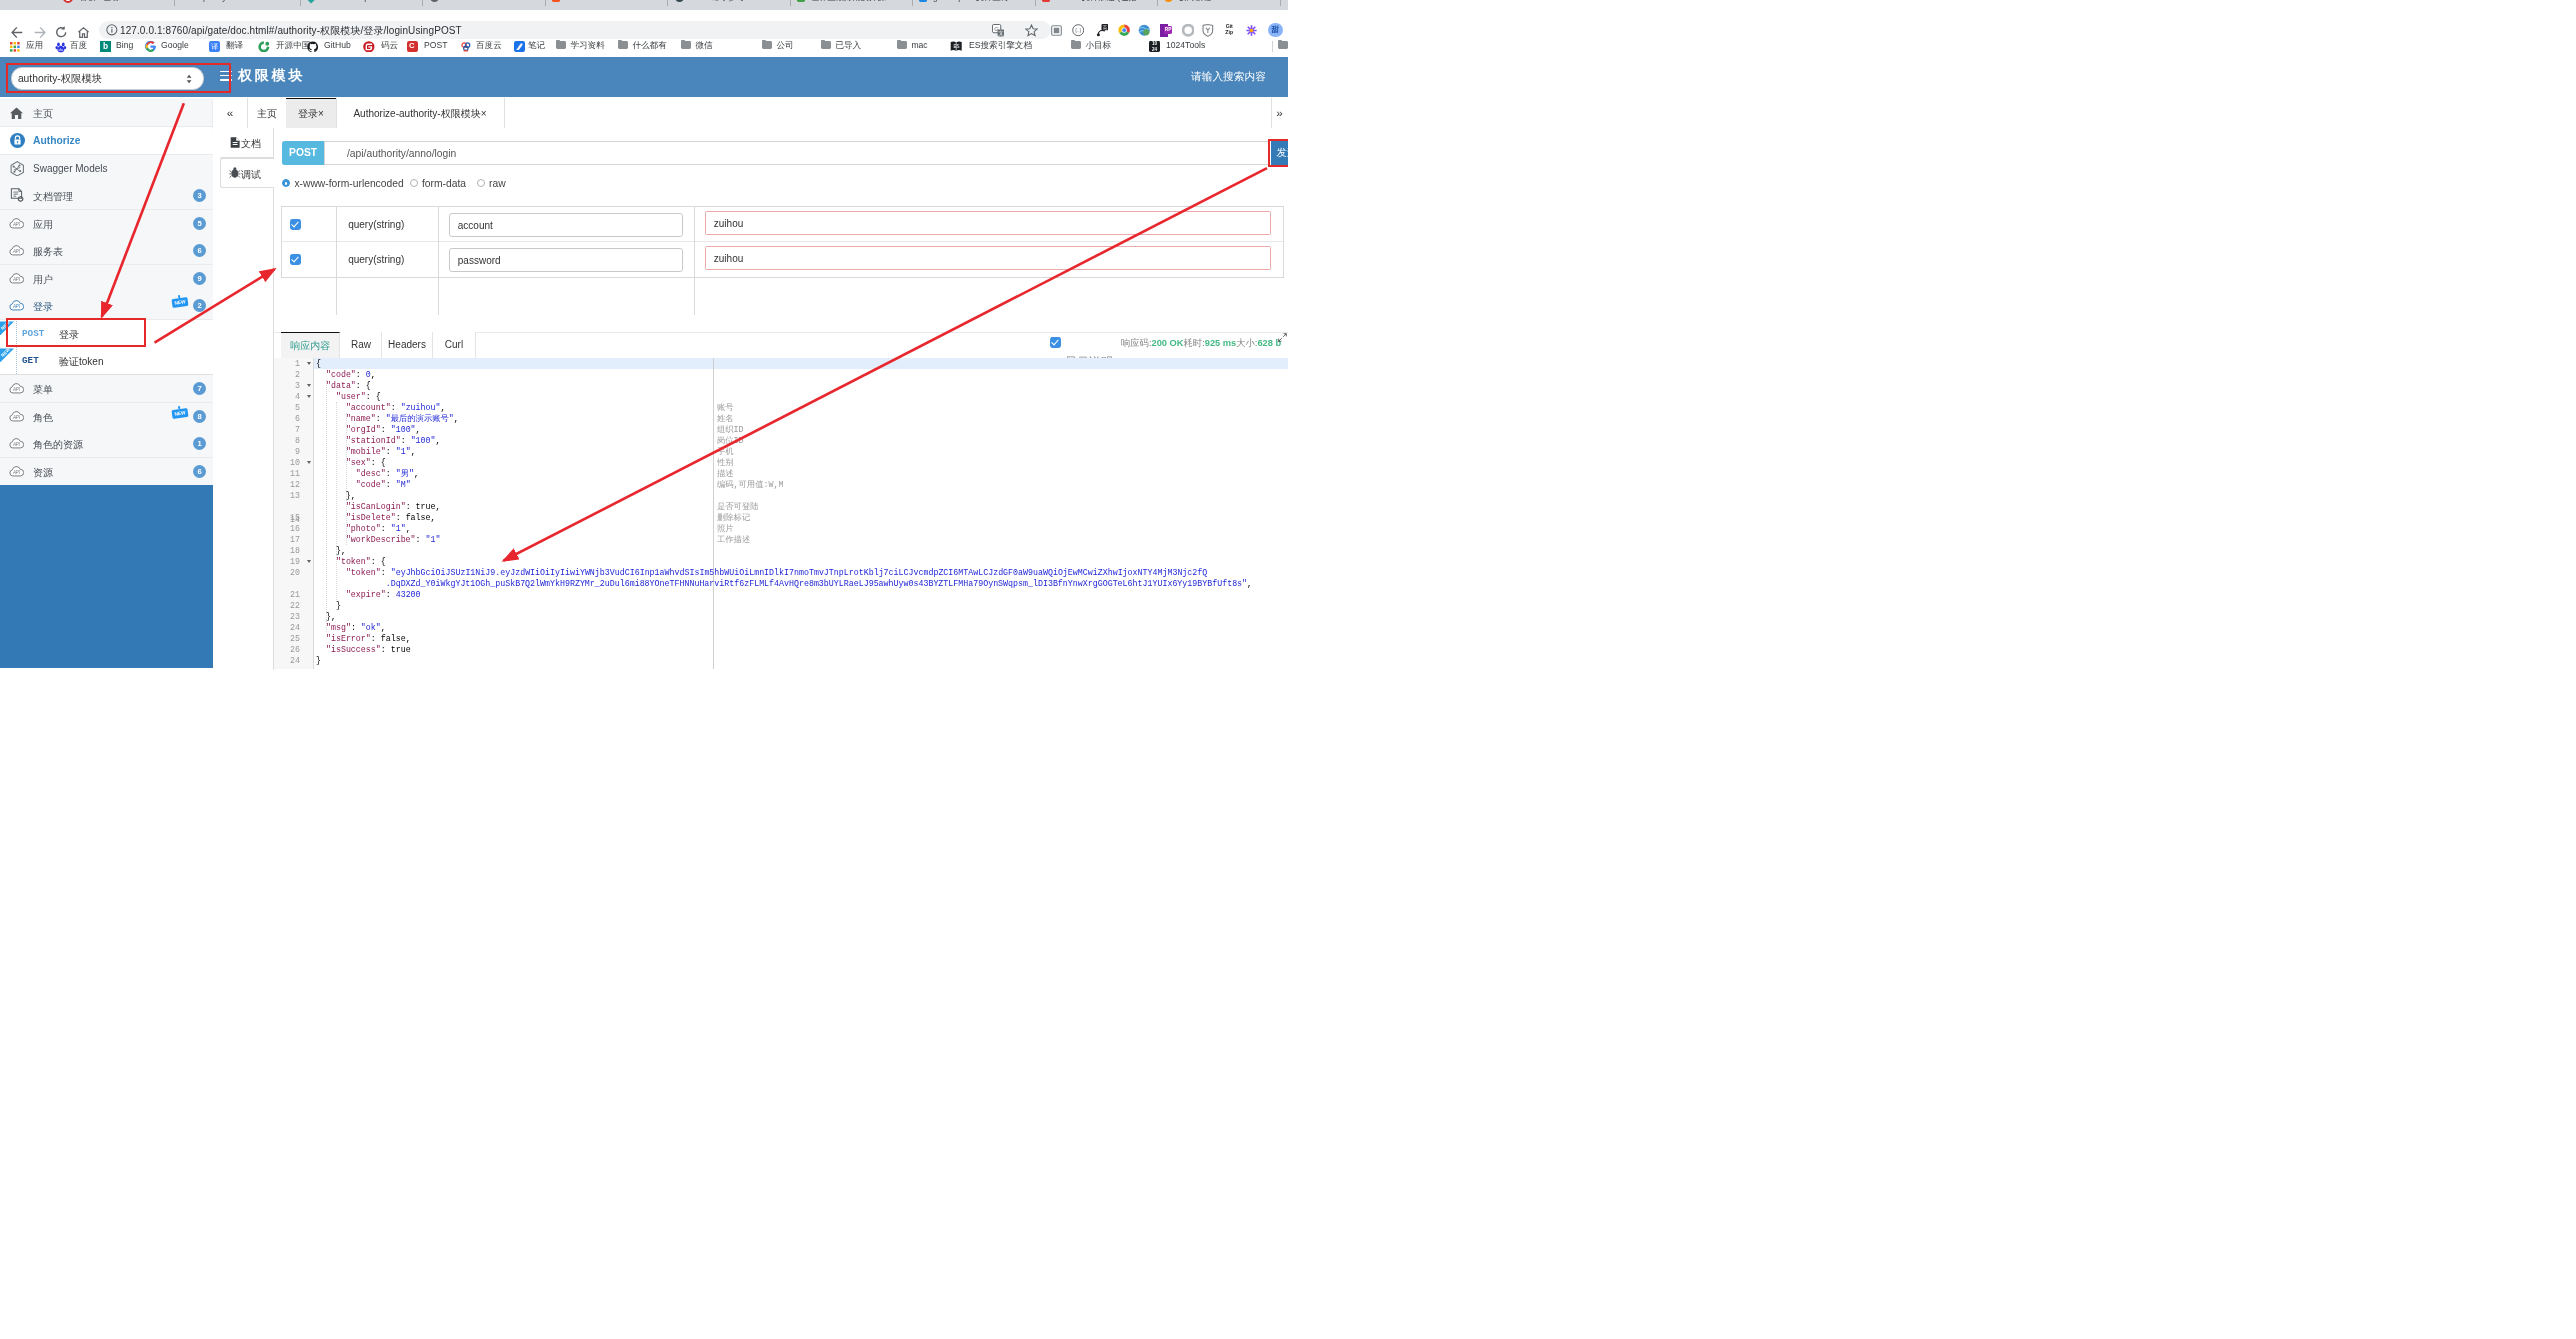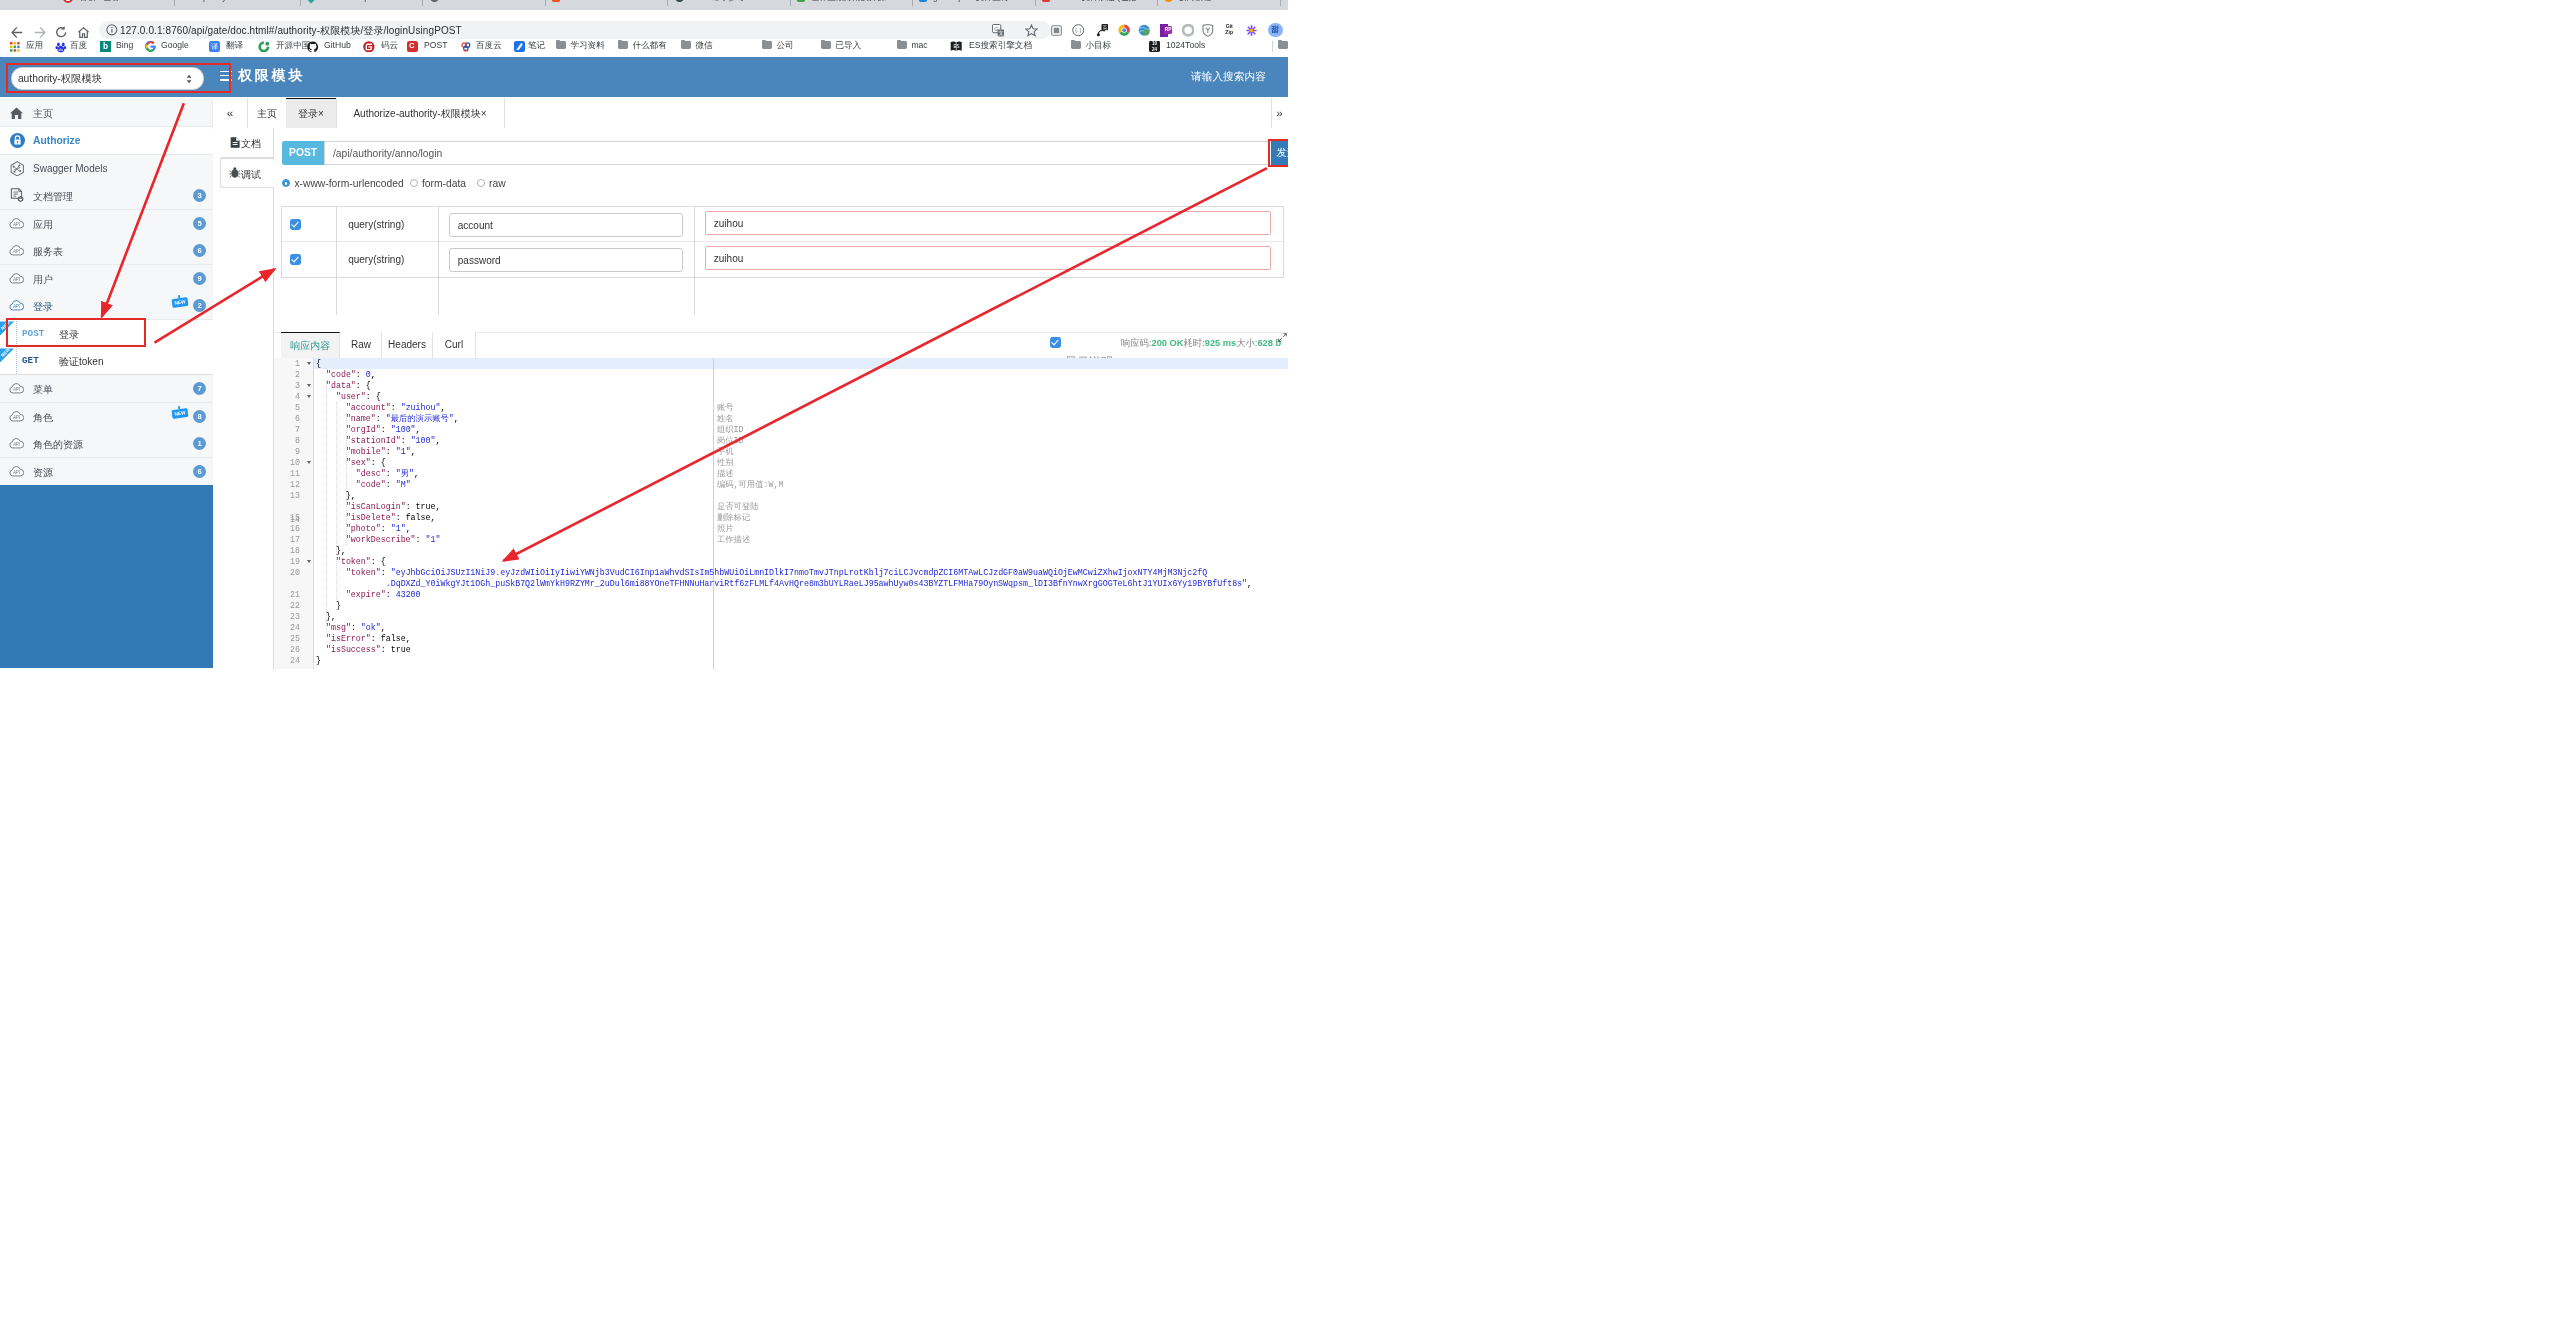--- a/index.html
+++ b/index.html
@@ -407,21 +407,21 @@
   <div class="abs" style="left:7.2px;top:30px;width:55px;height:30px;background:#fff;border:0.7px solid #ddd;border-right:none;border-radius:2.8px 0 0 2.8px"></div>
   <svg class="abs" style="left:16px;top:39px" width="11.7" height="11" viewBox="0 0 17 16">
       <ellipse cx="8.5" cy="9.5" rx="5" ry="6" fill="#4a4f54"></ellipse>
       <circle cx="8.5" cy="2.8" r="2.3" fill="#4a4f54"></circle>
       <path d="M8.5 4 V15 M3.7 7.5 L0.8 5 M13.3 7.5 L16.2 5 M3.3 10 H0.4 M13.7 10 H16.6 M3.7 12.5 L1 15.3 M13.3 12.5 L16 15.3" stroke="#4a4f54" stroke-width="1.2" fill="none"></path>
     </svg>
   <div class="abs" style="left:28px;top:40px;font-size:10px;color:#333">调试</div>
 </div>
 <div class="abs" id="content">
   <div class="abs" style="left:7.6px;top:12.8px;width:43px;height:24px;background:#57b8e0;border-radius:2.8px 0 0 2.8px;color:#fff;font-size:10.3px;font-weight:bold;text-align:center;line-height:24px">POST</div>
-  <div class="abs" style="left:50px;top:12.8px;width:946px;height:24px;border:0.7px solid #d5d5d5;background:#fff;font-size:10.3px;color:#555;line-height:23px;padding-left:8px">/api/authority/anno/login</div>
+  <div class="abs" style="left:50px;top:12.8px;width:946px;height:24px;border:0.7px solid #d5d5d5;background:#fff;font-size:10.3px;color:#555;line-height:23px;padding-left:22px">/api/authority/anno/login</div>
   <div class="abs" style="left:997px;top:13px;width:28px;height:23.5px;background:#337ab7;color:#fff;font-size:10.3px;line-height:23.5px;padding-left:5.5px">发送</div>
   <div class="abs" style="left:8px;top:51px;width:8.3px;height:8.3px;border-radius:50%;background:#3c95d8;border:0.7px solid #3c95d8"></div>
   <div class="abs" style="left:10.7px;top:54px;width:2.8px;height:2.8px;border-radius:50%;background:#fff"></div>
   <div class="abs" style="left:20.4px;top:50px;font-size:10.3px;color:#444">x-www-form-urlencoded</div>
   <div class="abs" style="left:136px;top:51px;width:8.3px;height:8.3px;border-radius:50%;background:#fff;border:0.7px solid #b0b3b8"></div>
   <div class="abs" style="left:148px;top:50px;font-size:10.3px;color:#444">form-data</div>
   <div class="abs" style="left:203px;top:51px;width:8.3px;height:8.3px;border-radius:50%;background:#fff;border:0.7px solid #b0b3b8"></div>
   <div class="abs" style="left:215px;top:50px;font-size:10.3px;color:#444">raw</div>
   <div class="abs" id="ptable">
     <div style="position:relative;height:35px;background:#fff;border-bottom:0.7px solid #e6e6e6">

